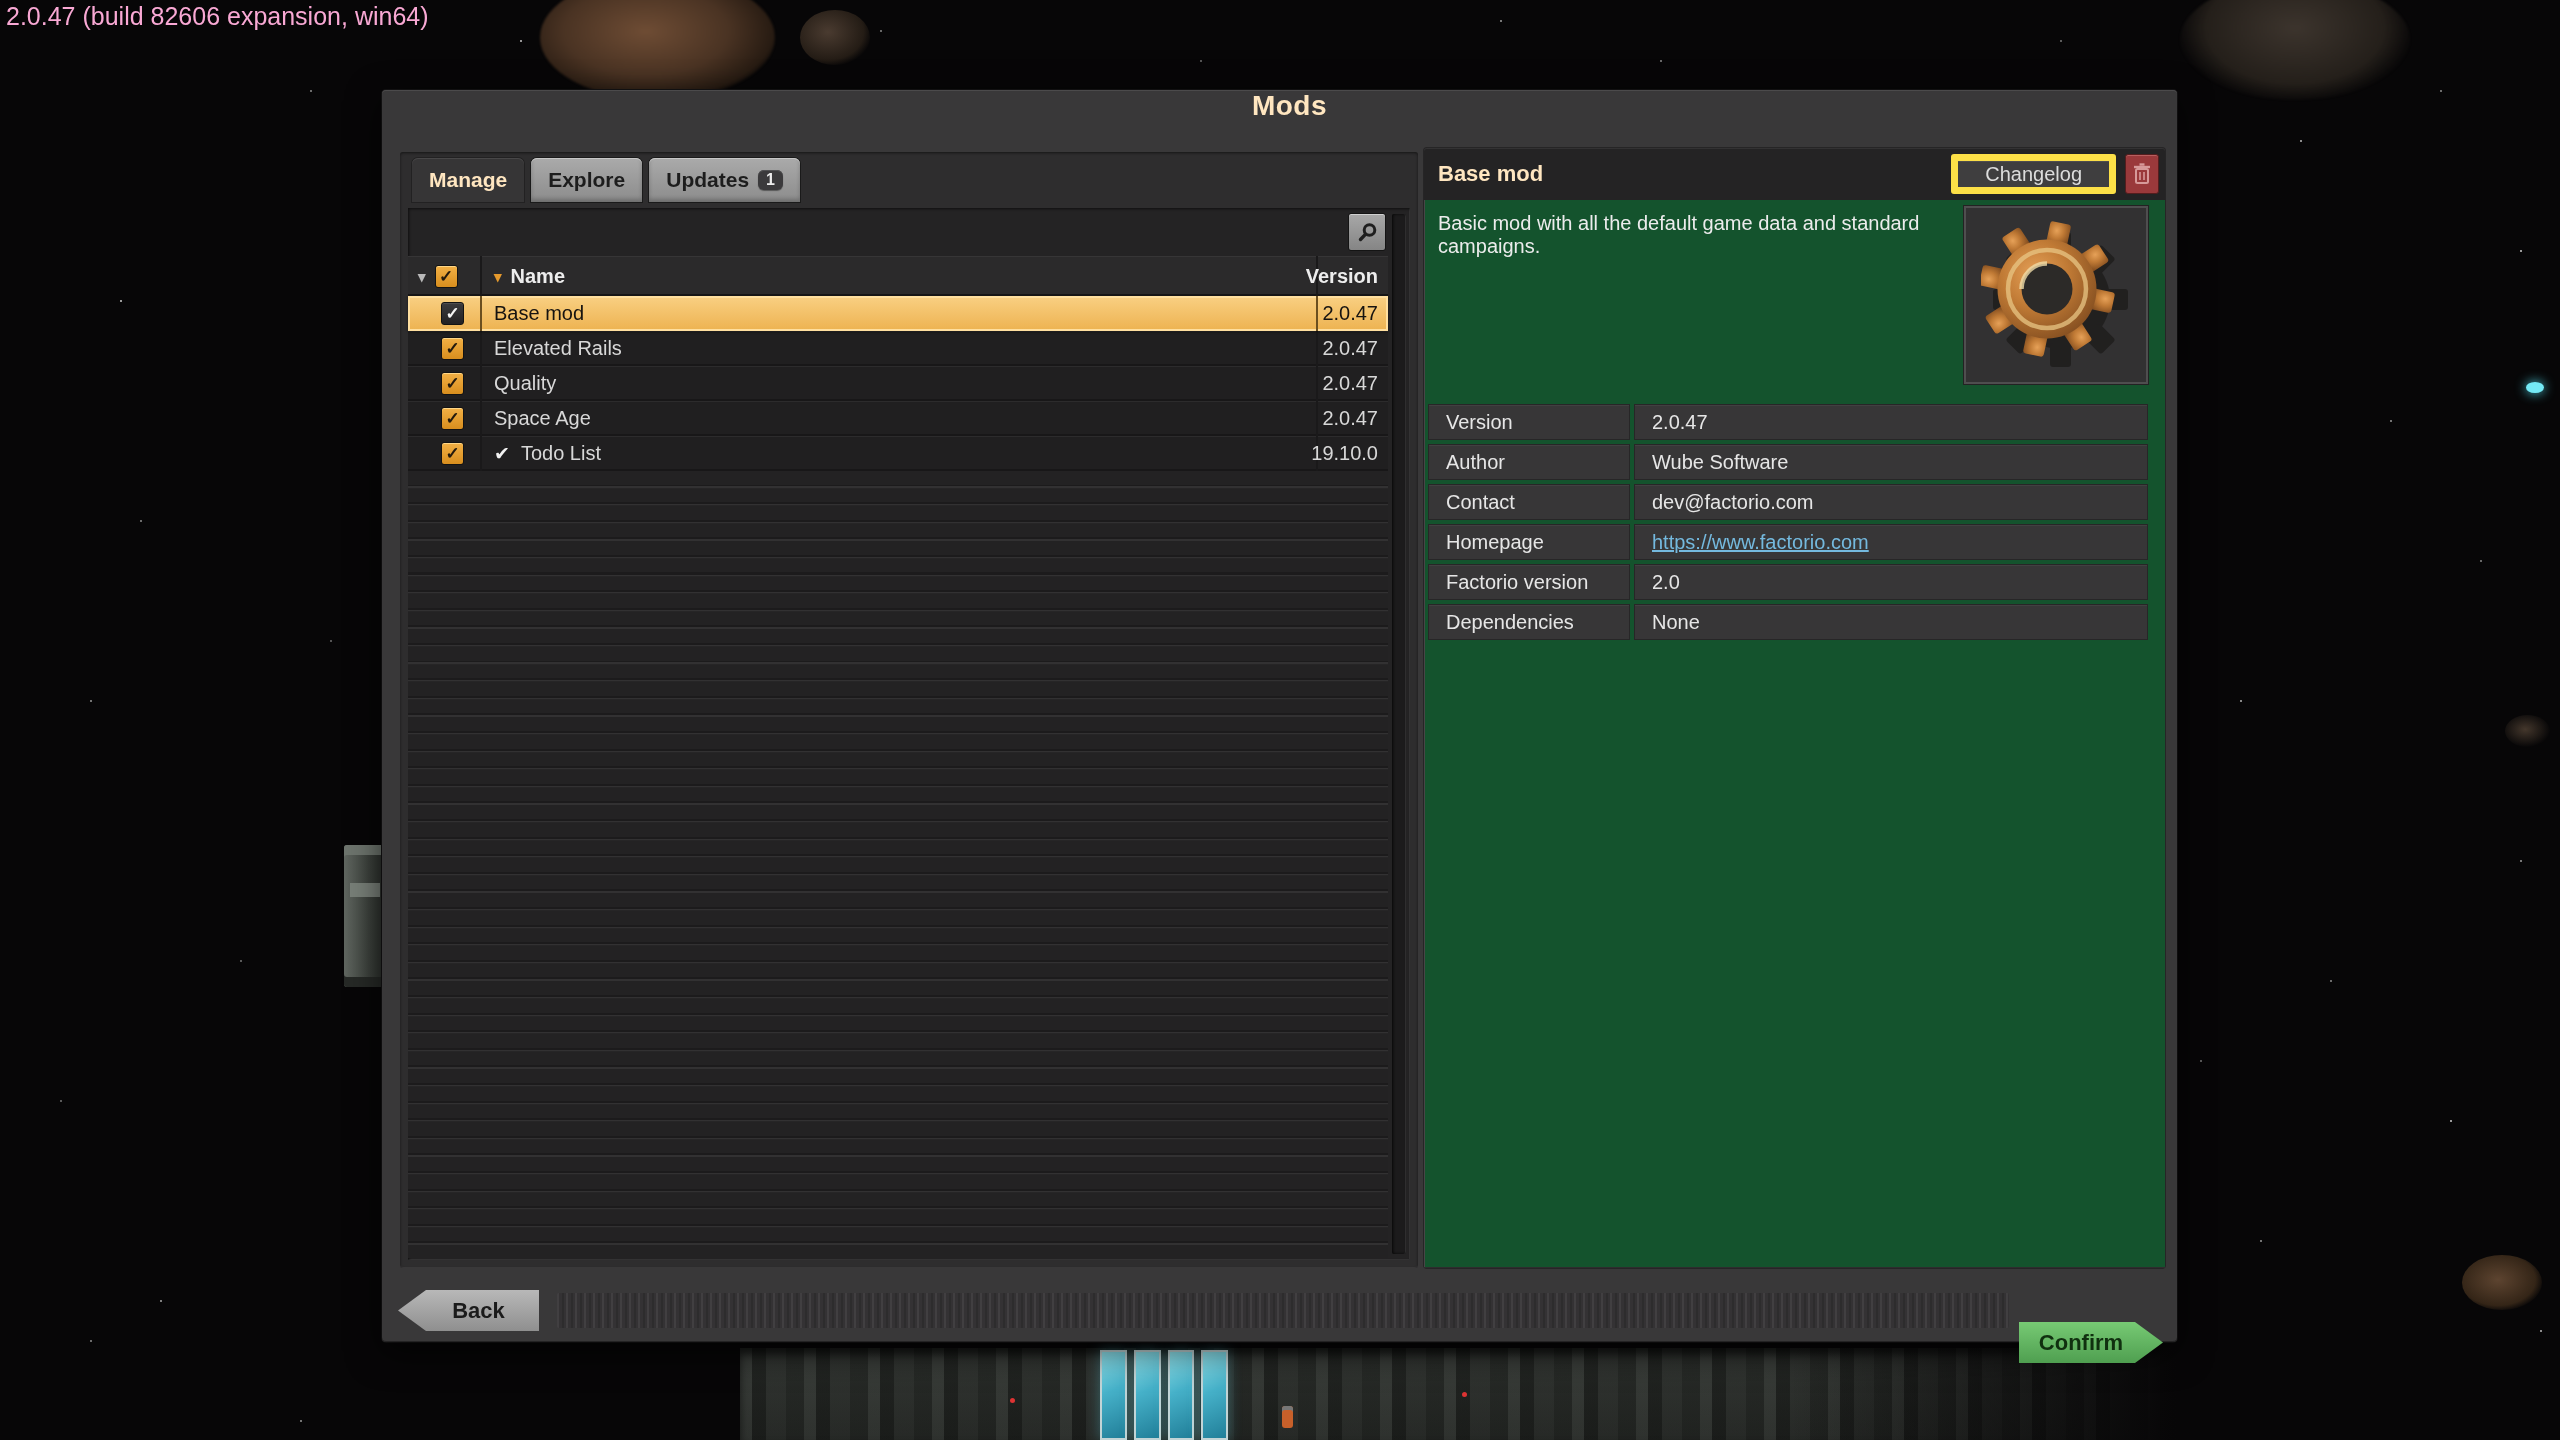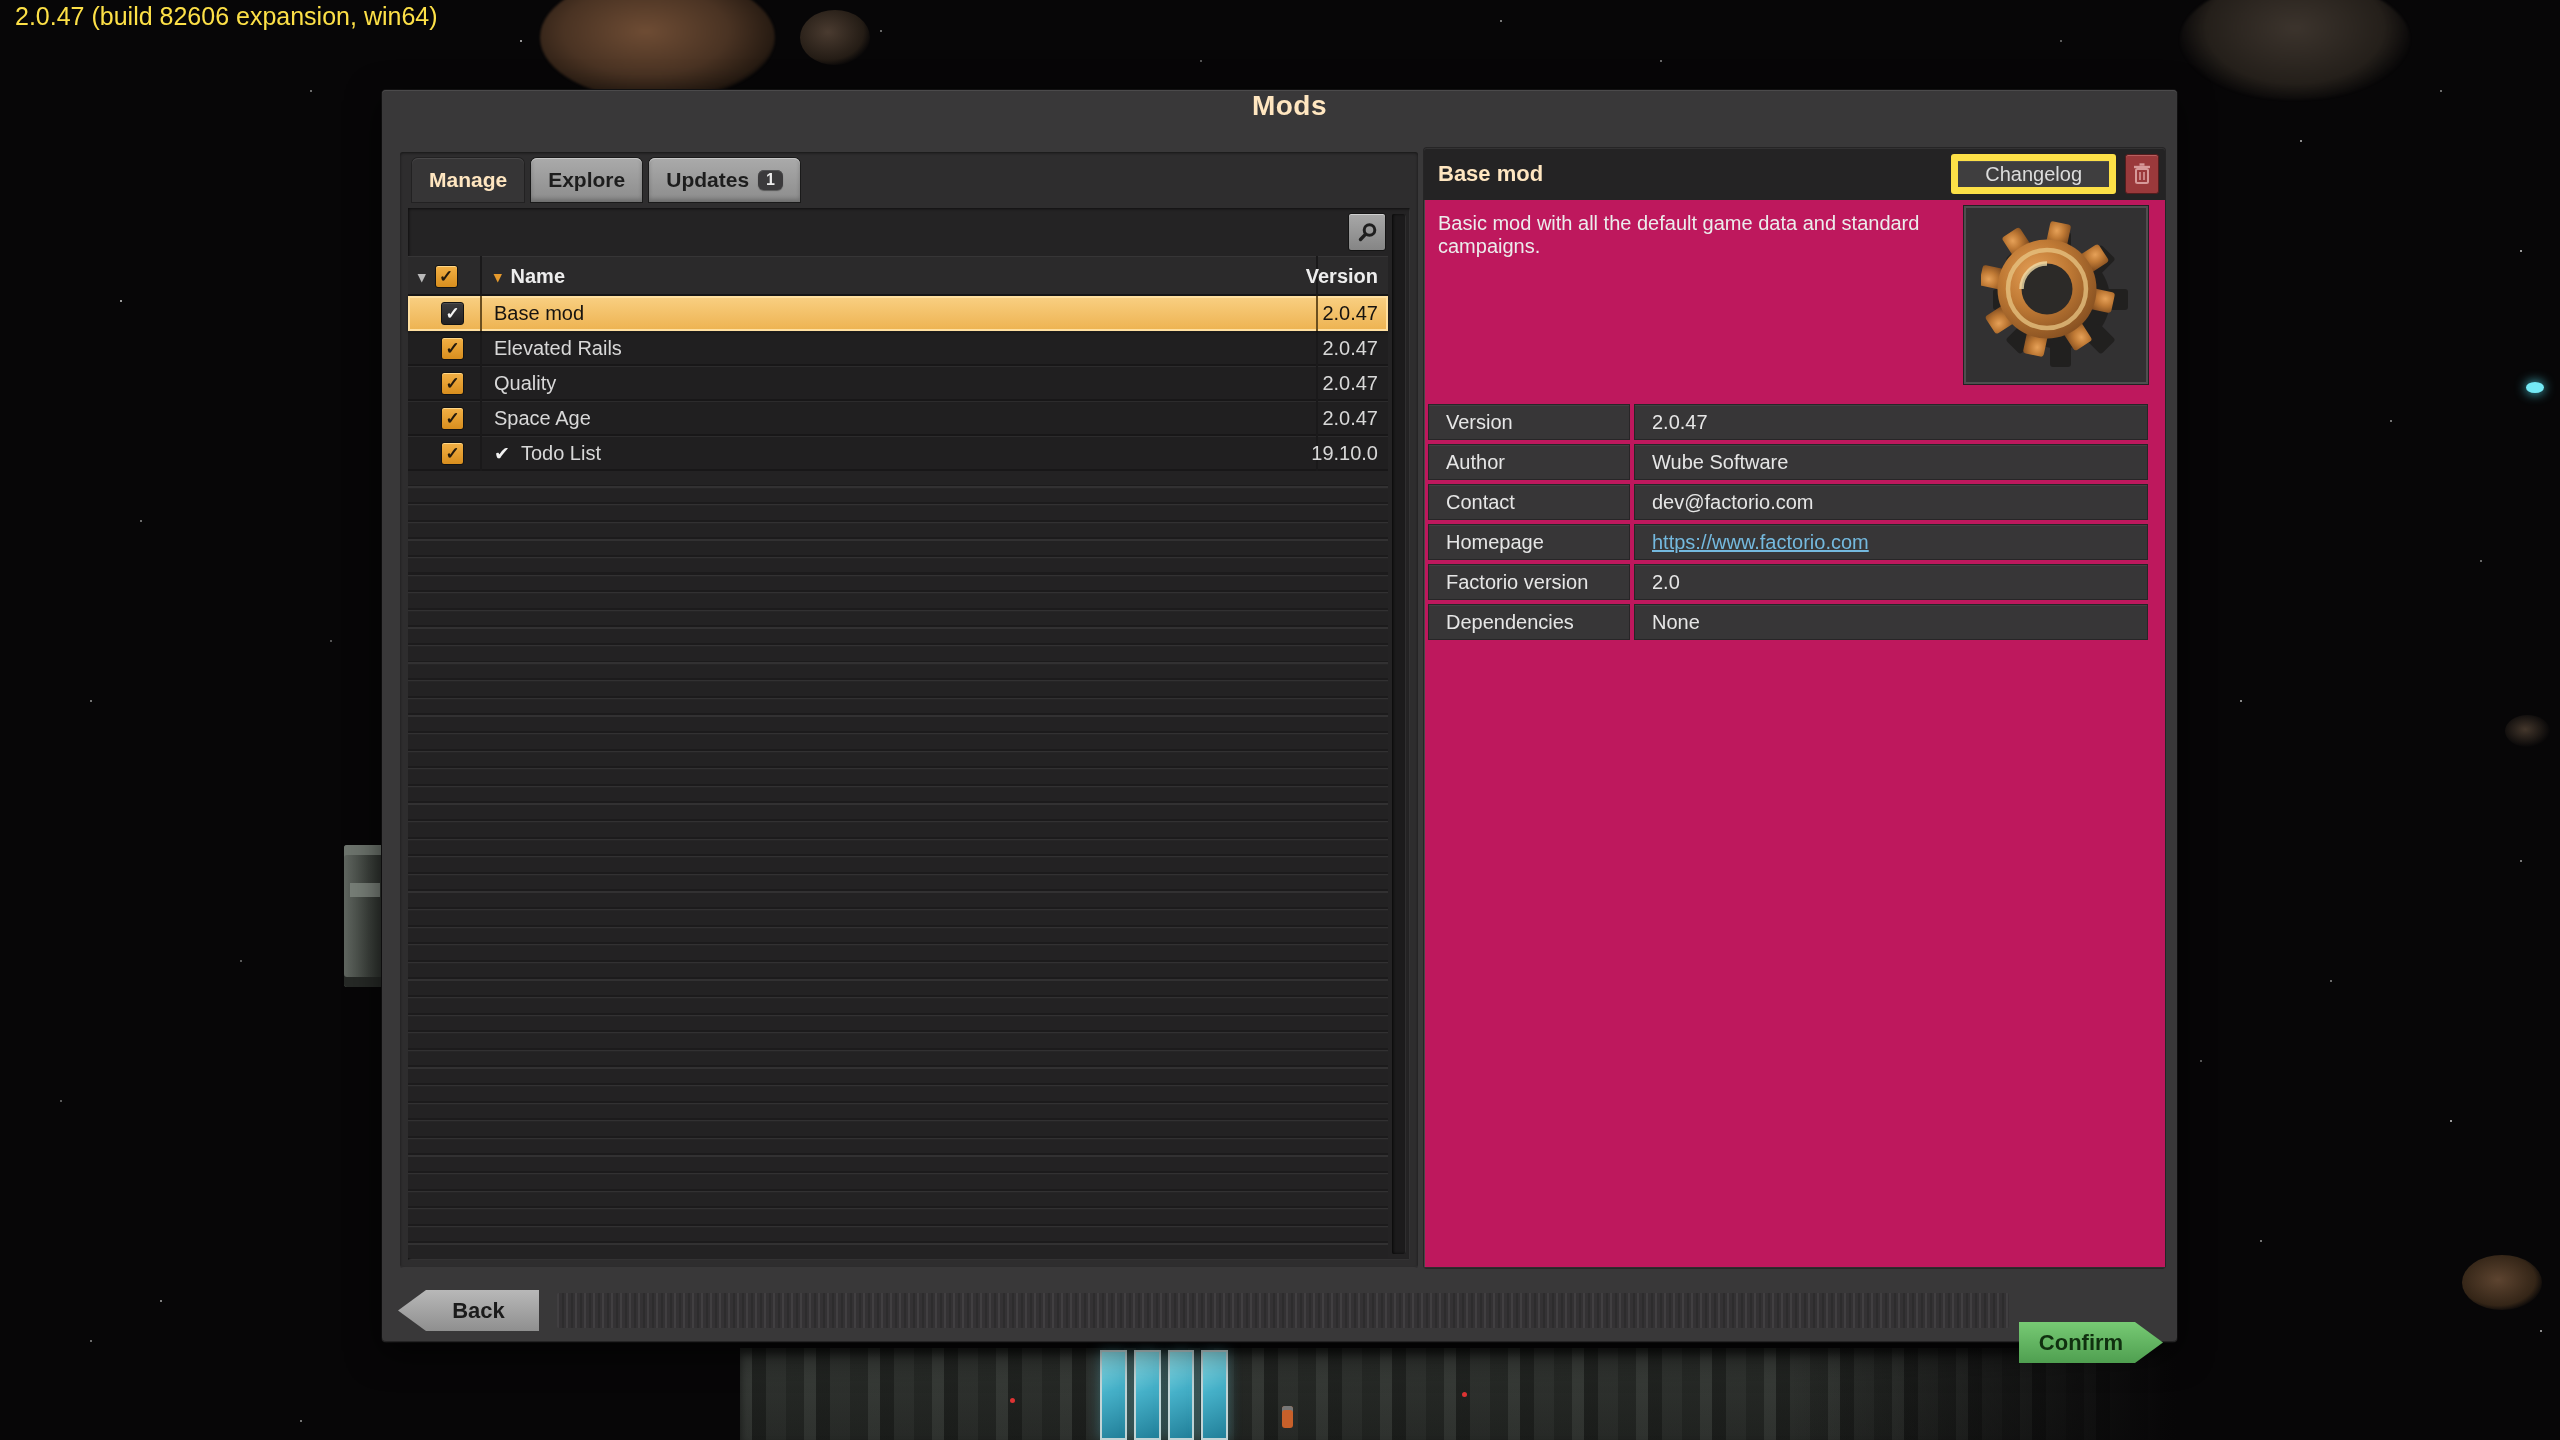--- a/index.html
+++ b/index.html
@@ -50,21 +50,21 @@
     background:linear-gradient(90deg, rgba(0,0,0,0), #070607 92%); }
   .panels { position:absolute; left:1100px; top:1350px; width:128px; height:90px; display:flex; gap:7px; }
   .panel { flex:1; background:linear-gradient(155deg,#9aeef7 0%,#46b1c9 45%,#1f7c96 100%);
     box-shadow:inset 0 0 0 2px #c2d4d6, 0 0 14px rgba(80,200,220,.35); }
   .red-dot { position:absolute; width:5px; height:5px; background:#d33; border-radius:50%; }
   .char { position:absolute; left:1282px; top:1406px; width:11px; height:22px;
     background:linear-gradient(#d4order,#c8602a); background:#c8602a; border-radius:3px;
     box-shadow:inset 0 4px 0 #777; }
 
   
-  .os-version { position:absolute; left:15px; top:2px; font-size:25px; color:#fde047; }
+  .os-version { position:absolute; left:6px; top:2px; font-size:25px; color:#f9a8d4; }
 
   
   .window { position:absolute; left:382px; top:90px; width:1795px; height:1252px;
     background:#393839; border-radius:4px;
     box-shadow:0 10px 34px rgba(0,0,0,.65), inset 0 1px 0 #4b4a4b, inset 0 -1px 0 #242324, 0 0 0 1px #151415; }
 
   .titlebar { height:58px; display:flex; align-items:center; padding:0 16px 0 36px; gap:24px;flex-direction:column; }
   .win-title { font-weight:700; font-size:28px; color:#ffe6c0; letter-spacing:.5px; }
   .drag-stripes { flex:1; height:34px; border-radius:2px;
     background:repeating-linear-gradient(90deg,#413f41 0 2px,#343234 2px 5px,#2d2c2d 5px 7px,#343234 7px 9px); }
@@ -134,21 +134,21 @@
     box-shadow:inset 0 1px 0 #333233; }
   .detail-title { flex:1; font-weight:700; font-size:22px; color:#ffe6c0; }
   .changelog-btn { height:40px; padding:0 27px; border-radius:3px;
     background:#3f3e3f; border:7px solid #fde047; color:#dcdcdc; font-size:20px;
     display:flex; align-items:center; box-shadow:inset 0 1px 0 #4e4d4e; cursor:pointer; }
   .trash-btn { height:40px; width:34px; border-radius:3px;
     background:#9a393b; border:1px solid #551d1e; box-shadow:inset 0 1px 0 #b85f5f;
     display:flex; align-items:center; justify-content:center; cursor:pointer; }
 
   .detail-body { position:absolute; left:0; right:0; top:52px; bottom:0;
-    background:#be185d; box-shadow:inset 0 -1px 0 #2e2d2e, inset 1px 0 0 #474647;text-decoration:underline; }
+    background:#14532d; box-shadow:inset 0 -1px 0 #2e2d2e, inset 1px 0 0 #474647;text-decoration:underline; }
   .description { position:absolute; left:14px; top:12px; width:520px; font-size:20px; color:#ececec; }
   .thumb { position:absolute; right:17px; top:6px; width:184px; height:178px;
     background:#323132; border:2px solid #4f4e4f; outline:1px solid #232223;
     display:flex; align-items:center; justify-content:center; }
 
   .info-table { position:absolute; left:4px; right:17px; top:204px; display:flex; flex-direction:column; gap:4px; }
   .info-row { display:flex; gap:4px; height:36px; }
   .cell { background:#373637; border:1px solid #272627; box-shadow:inset 0 1px 0 #414041;
     display:flex; align-items:center; padding:0 17px; font-size:20px; color:#e6e6e6; }
   .cell.label { width:202px; flex-shrink:0; }

